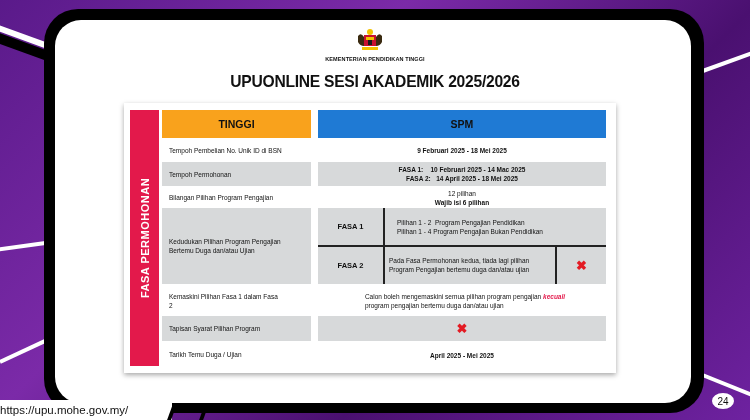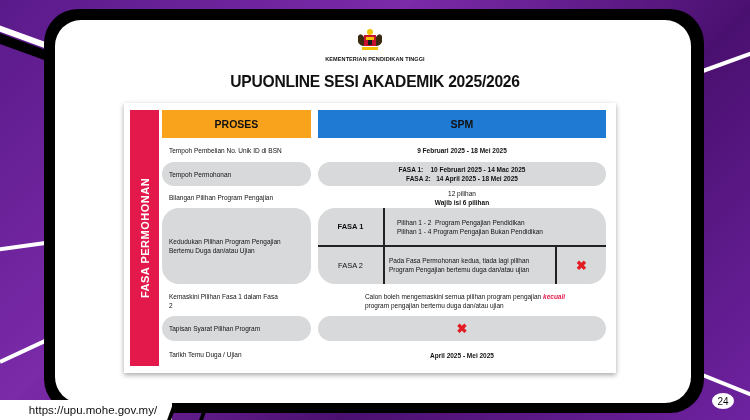--- a/index.html
+++ b/index.html
@@ -44,33 +44,33 @@
     transform: translate(-50%,-50%) rotate(-90deg);
     white-space: nowrap; color: #fff; font-weight: bold; font-size: 11px; letter-spacing: 0.5px;
   }
   .hdr {
     position: absolute; top: 110px; height: 28px; display: flex; align-items: center; justify-content: center;
     font-weight: bold; font-size: 10.5px; color: #111;
   }
   .hdr.proses { left: 162px; width: 149px; background: #f9a21c; }
   .hdr.spm { left: 318px; width: 288px; background: #1f7ad4; }
   .cell {
-    position: absolute; font-size: 6.5px; color: #111; display: flex; align-items: center; border-radius: 17px;
+    position: absolute; font-size: 6.5px; color: #111; display: flex; align-items: center;
   }
   .cell.grey { background: #d7d9da; }
   .lbl { left: 162px; width: 149px; padding-left: 7px; line-height: 9px; }
   .val { left: 318px; width: 288px; justify-content: center; text-align: center; line-height: 9px; font-weight: bold; }
   .val.normal { font-weight: normal; }
   .vline { position: absolute; background: #222; width: 1.5px; }
   .hline { position: absolute; background: #222; height: 1.5px; }
   .xmark { color: #e31b23; font-size: 13px; font-weight: bold; }
   .red-italic { color: #e3194b; font-style: italic; font-weight: bold; }
   .url {
     position: absolute; left: 0; top: 400px; height: 20px; width: 172px;
-    background: #fff; font-size: 11.5px; color: #111; padding-left: 14px; line-height: 20px; text-align: center;
+    background: #fff; font-size: 11.5px; color: #111; padding-left: 0; line-height: 20px;
   }
   .page-num {
     position: absolute; left: 712px; top: 393px; width: 22px; height: 16px; border-radius: 50%;
     background: #fff; color: #111; font-size: 10px; display: flex; align-items: center; justify-content: center;
   }
 </style>
 </head>
 <body>
 
 <div class="bg-band" style="left:-10px;top:30px;width:80px;height:10px;transform:rotate(20deg);"></div>
@@ -93,21 +93,21 @@
   <rect x="7" y="19" width="16" height="3" fill="#f2c200"></rect>
 </svg>
 <div class="ministry">KEMENTERIAN PENDIDIKAN TINGGI</div>
 <div class="title">UPUONLINE SESI AKADEMIK 2025/2026</div>
 
 <div class="card"></div>
 <div class="sidebar">
     <span>FASA PERMOHONAN</span>
   </div>
 
-<div class="hdr proses">PROSES</div>
+<div class="hdr proses">TINGGI</div>
 <div class="hdr spm">SPM</div>
 
 <div class="cell lbl" style="top:140px;height:21px;">Tempoh Pembelian No. Unik ID di BSN</div>
 <div class="cell val" style="top:140px;height:21px;">9 Februari 2025 - 18 Mei 2025</div>
 
 <div class="cell grey lbl" style="top:162px;height:24px;">Tempoh Permohonan</div>
 <div class="cell grey val" style="top:162px;height:24px;flex-direction:column;justify-content:center;">
   <div style="white-space:pre;">FASA 1:    10 Februari 2025 - 14 Mac 2025</div>
   <div style="white-space:pre;">FASA 2:   14 April 2025 - 18 Mei 2025</div>
 </div>
@@ -118,21 +118,21 @@
   <div>Wajib isi 6 pilihan</div>
 </div>
 
 <div class="cell grey lbl" style="top:208px;height:76px;padding-right:16px;">Kedudukan Pilihan Program Pengajian Bertemu Duga dan/atau Ujian</div>
 <div class="cell grey" style="left:318px;top:208px;width:288px;height:76px;"></div>
 <div class="cell" style="left:318px;top:208px;width:65px;height:37px;justify-content:center;font-weight:bold;font-size:7.5px;">FASA 1</div>
 <div class="cell" style="left:385px;top:208px;width:221px;height:37px;flex-direction:column;align-items:flex-start;justify-content:center;padding-left:12px;line-height:9px;">
   <div style="white-space:pre;">Pilihan 1 - 2  Program Pengajian Pendidikan</div>
   <div>Pilihan 1 - 4 Program Pengajian Bukan Pendidikan</div>
 </div>
-<div class="cell" style="left:318px;top:246px;width:65px;height:38px;justify-content:center;font-weight:normal;font-size:7.5px;">FASA 2</div>
+<div class="cell" style="left:318px;top:246px;width:65px;height:38px;justify-content:center;font-weight:bold;font-size:7.5px;">FASA 2</div>
 <div class="cell" style="left:385px;top:246px;width:170px;height:38px;padding:0 18px 0 4px;line-height:9px;">Pada Fasa Permohonan kedua, tiada lagi pilihan Program Pengajian bertemu duga dan/atau ujian</div>
 <div class="cell xmark" style="left:557px;top:246px;width:49px;height:38px;justify-content:center;">✖</div>
 <div class="vline" style="left:383px;top:208px;height:76px;"></div>
 <div class="hline" style="left:318px;top:245px;width:288px;"></div>
 <div class="vline" style="left:555px;top:245px;height:39px;"></div>
 
 <div class="cell lbl" style="top:286px;height:29px;padding-right:30px;">Kemaskini Pilihan Fasa 1 dalam Fasa 2</div>
 <div class="cell val normal" style="top:286px;height:29px;">
   <div style="text-align:left;padding-left:6px;">
     <span>Calon boleh mengemaskini semua pilihan program pengajian </span><span class="red-italic">kecuali</span><br>

